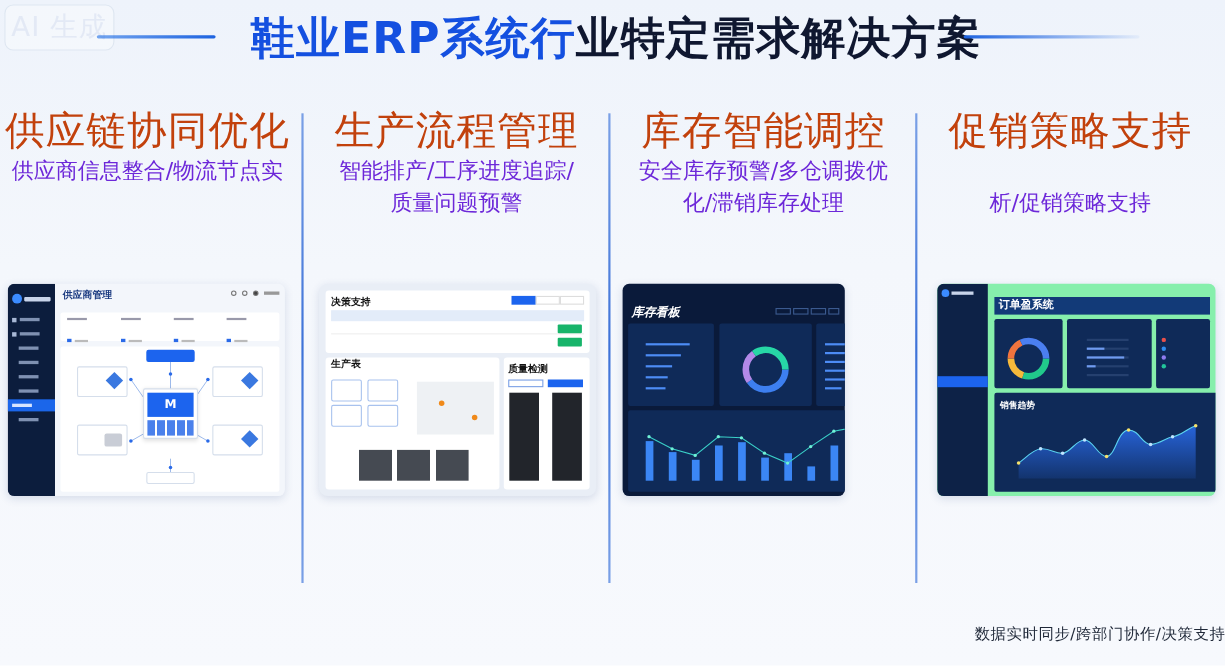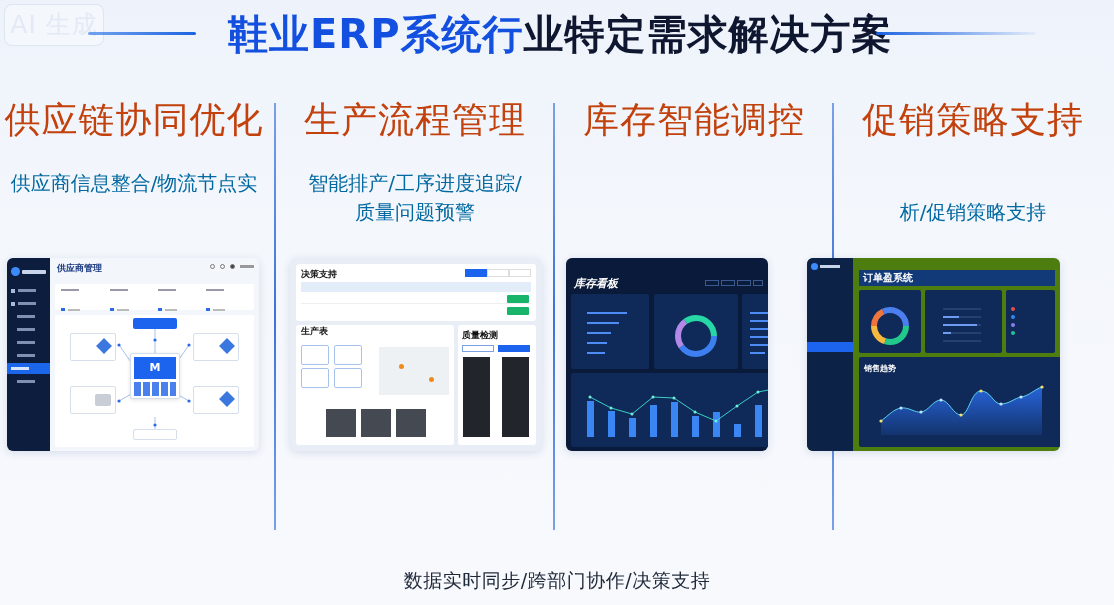--- a/index.html
+++ b/index.html
@@ -8,23 +8,23 @@
 .ai-badge{position:absolute;left:4px;top:4px;width:100px;height:42px;border:1px solid rgba(220,228,240,.9);border-radius:8px;background:rgba(255,255,255,.35);color:rgba(225,232,244,.95);font-size:25px;line-height:40px;text-align:center;letter-spacing:1px}
 .title-line{position:absolute;top:32px;height:3px;border-radius:2px}
 .title-line.left{left:88px;width:108px;background:linear-gradient(90deg,rgba(30,110,230,.6),#1d63e0)}
 .title-line.right{left:876px;width:160px;background:linear-gradient(90deg,#1d63e0,rgba(30,110,230,.05))}
 .title{position:absolute;left:228px;top:7px;font-size:40px;font-weight:bold;letter-spacing:1px;white-space:nowrap;font-family:"DejaVu Sans",sans-serif}
 .title .hl{color:#1450e0}
 .title .dk{color:#0f1730}
 .divider{position:absolute;top:103px;width:2px;height:427px;background:linear-gradient(180deg,#7aa0e6,#3d72d8,#7aa0e6)}
 .col{position:absolute;top:100px;text-align:center}
 .col h2{font-size:36px;font-weight:normal;color:#c2410c;letter-spacing:1px;height:40px;line-height:40px}
-.col p{font-size:20px;color:#0369a1;line-height:29px;margin-top:29px}
+.col p{font-size:20px;color:#6d28d9;line-height:29px;margin-top:1px}
 .shot{position:absolute;top:258px;height:193px;border-radius:6px;overflow:hidden;box-shadow:0 2px 8px rgba(40,70,130,.15)}
-.footer{position:absolute;top:568px;left:0;width:1114px;text-align:center;font-size:19px;color:#1f2838;letter-spacing:.5px}
+.footer{position:absolute;top:568px;left:0;width:1114px;text-align:right;font-size:14px;color:#1f2838;letter-spacing:.5px}
 
 .s1{left:7px;width:252px;background:#f3f6fb}
 .s1 .sb{position:absolute;left:0;top:0;width:43px;height:100%;background:#0c1d3d}
 .s1 .sb .logo{height:17px;margin:5px 4px;display:flex;align-items:center;gap:2px}
 .s1 .sb .logo i{width:9px;height:9px;border-radius:50%;background:#3b8bff;display:block}
 .s1 .sb .logo b{flex:1;height:4px;background:#c8d4ea;border-radius:1px}
 .s1 .sb .it{height:11px;margin:2px 4px;display:flex;align-items:center;gap:3px}
 .s1 .sb .it i{width:4px;height:4px;background:#a8b8d6;display:block}
 .s1 .sb .it b{width:18px;height:3px;background:#7f91b2;display:block}
 .s1 .sb .it.act{background:#1b66ea;margin:2px 0;padding-left:4px}
@@ -40,21 +40,21 @@
 .box{position:absolute;background:#fff;border:1px solid #d5deeb;border-radius:2px}
 .blue{background:#1c64ee}
 
 .s2{left:290px;width:252px;background:#e9eef6;border-radius:8px}
 .panel{position:absolute;background:#fff;border-radius:3px}
 .ph{font-size:9px;font-weight:bold;color:#111;position:absolute}
 
 .s3{left:566px;width:202px;background:#0a1a3a}
 .dpanel{position:absolute;background:#0f2a58;border-radius:2px}
 
-.s4{left:807px;width:253px;background:#4d7c0f}
+.s4{left:852px;width:253px;background:#86efac}
 </style>
 </head>
 <body>
 
 <div class="ai-badge">AI 生成</div>
 <div class="title-line left"></div>
 <div class="title"><span class="hl">鞋业ERP系统行</span><span class="dk">业特定需求解决方案</span></div>
 <div class="title-line right"></div>
 
 <div class="divider" style="left:274px"></div>
@@ -66,20 +66,21 @@
   <p><span>供应商信息整合/物流节点实</span><br></p>
 </div>
 
 <div class="col" style="left:277px;width:276px">
   <h2>生产流程管理</h2>
   <p><span>智能排产/工序进度追踪/</span><br><span>质量问题预警</span></p>
 </div>
 
 <div class="col" style="left:556px;width:276px">
   <h2>库存智能调控</h2>
+  <p><span>安全库存预警/多仓调拨优</span><br><span>化/滞销库存处理</span></p>
 </div>
 
 <div class="col" style="left:835px;width:276px">
   <h2>促销策略支持</h2>
   <p><br><span>析/促销策略支持</span></p>
 </div>
 
 <div class="shot s1">
   <div class="sb">
     <div class="logo">

